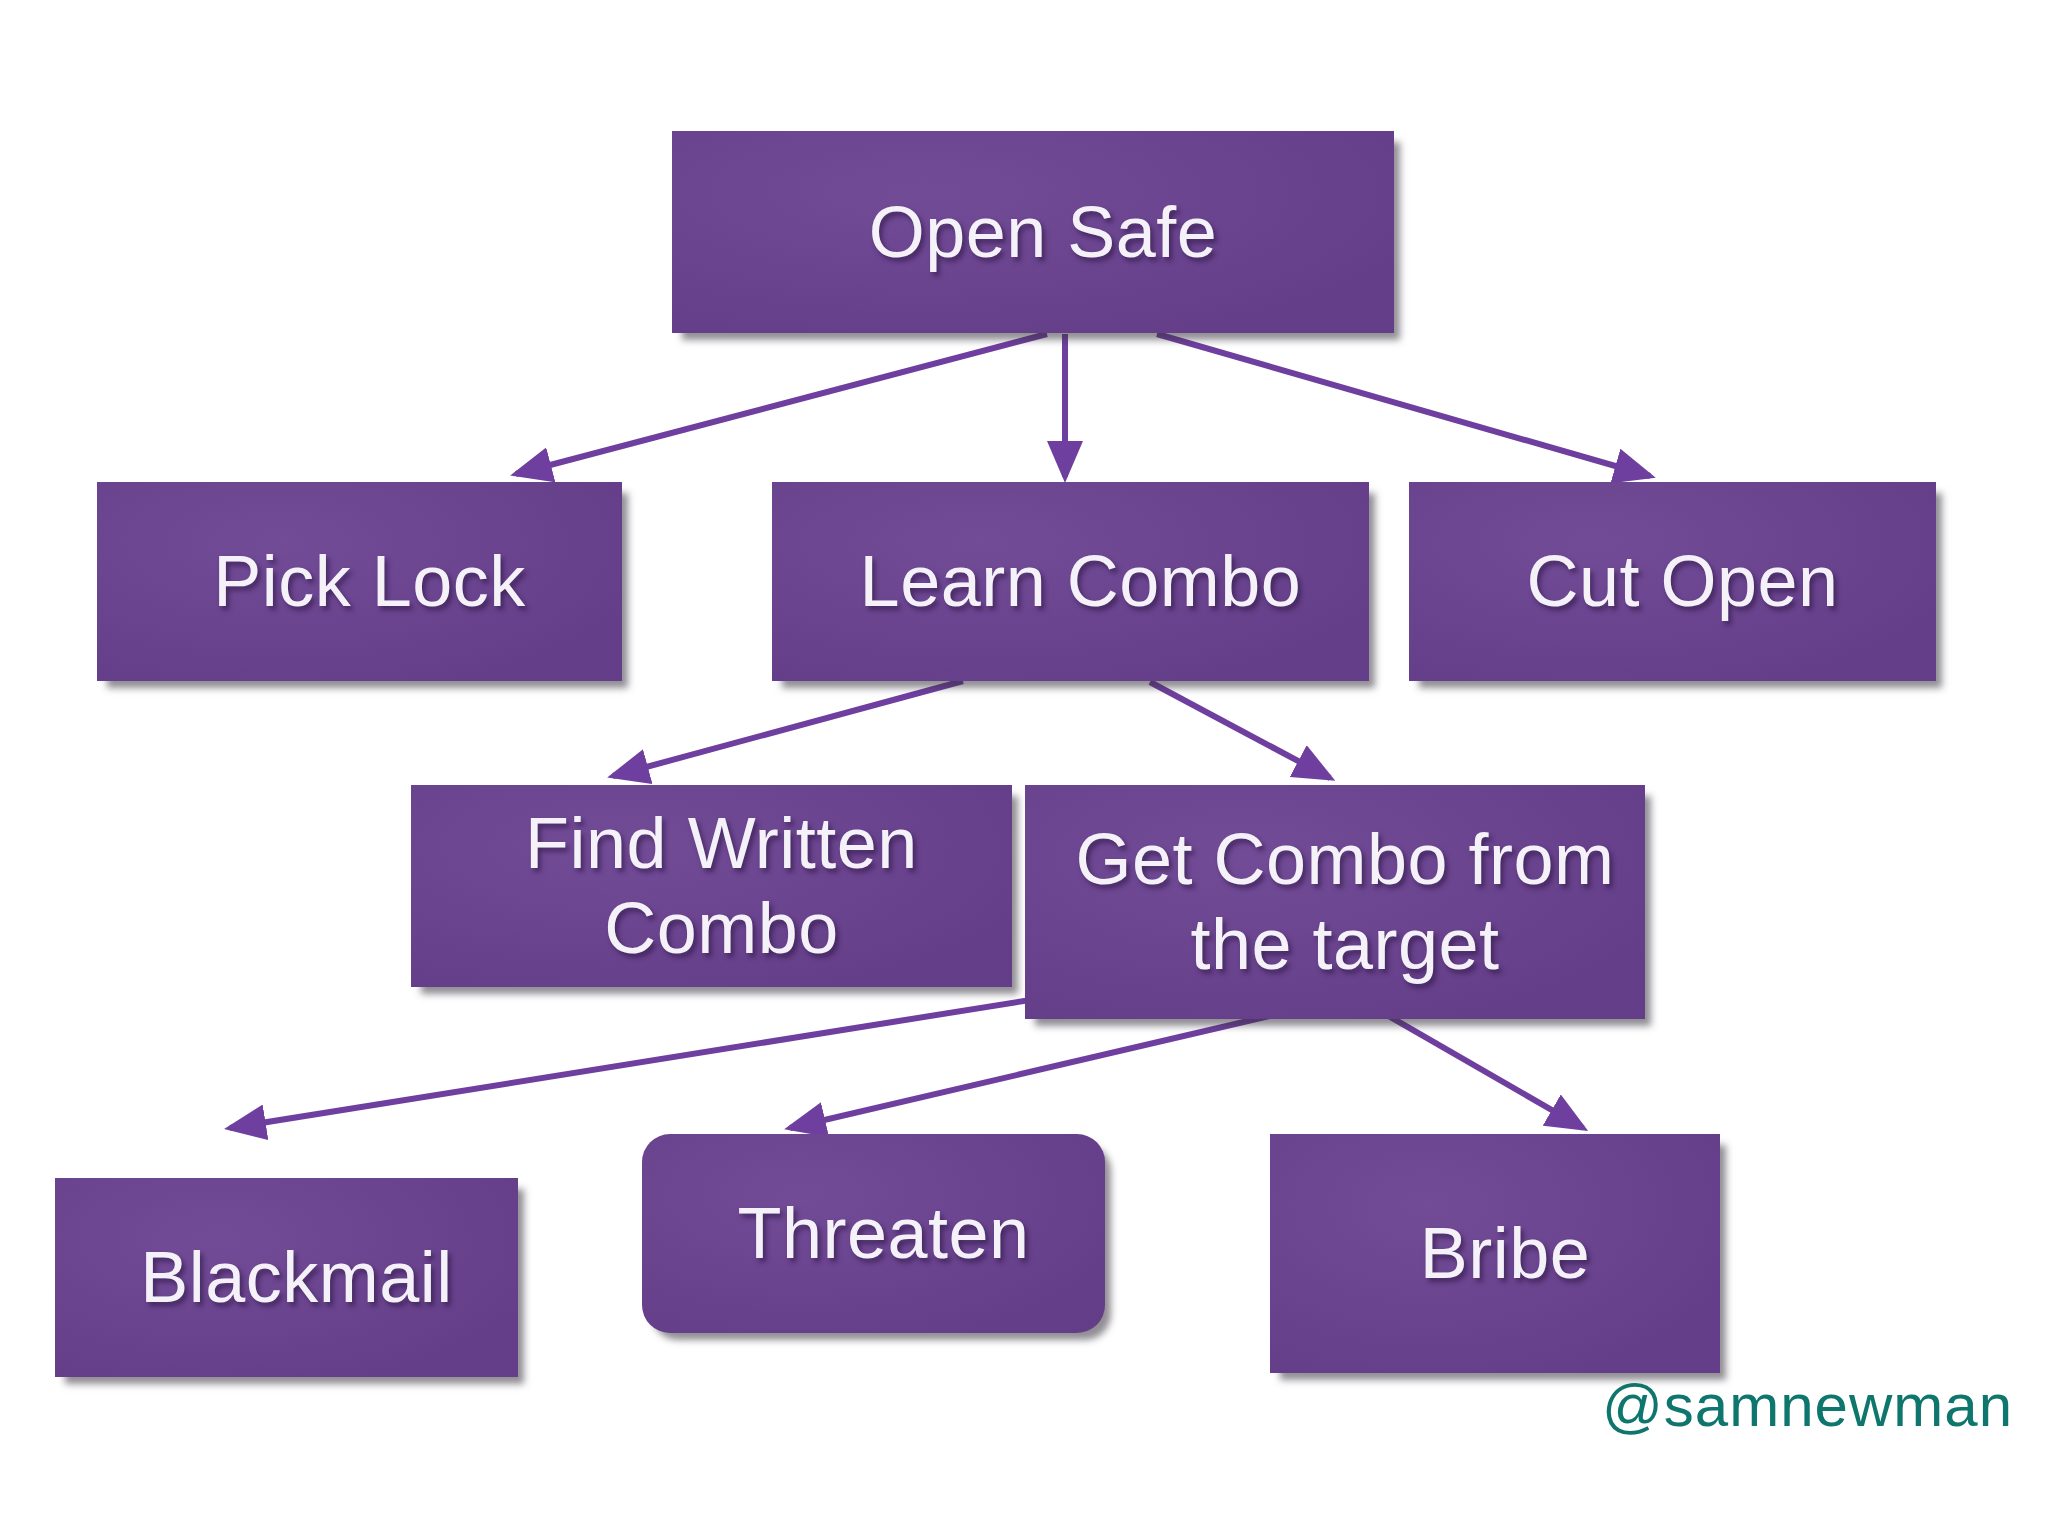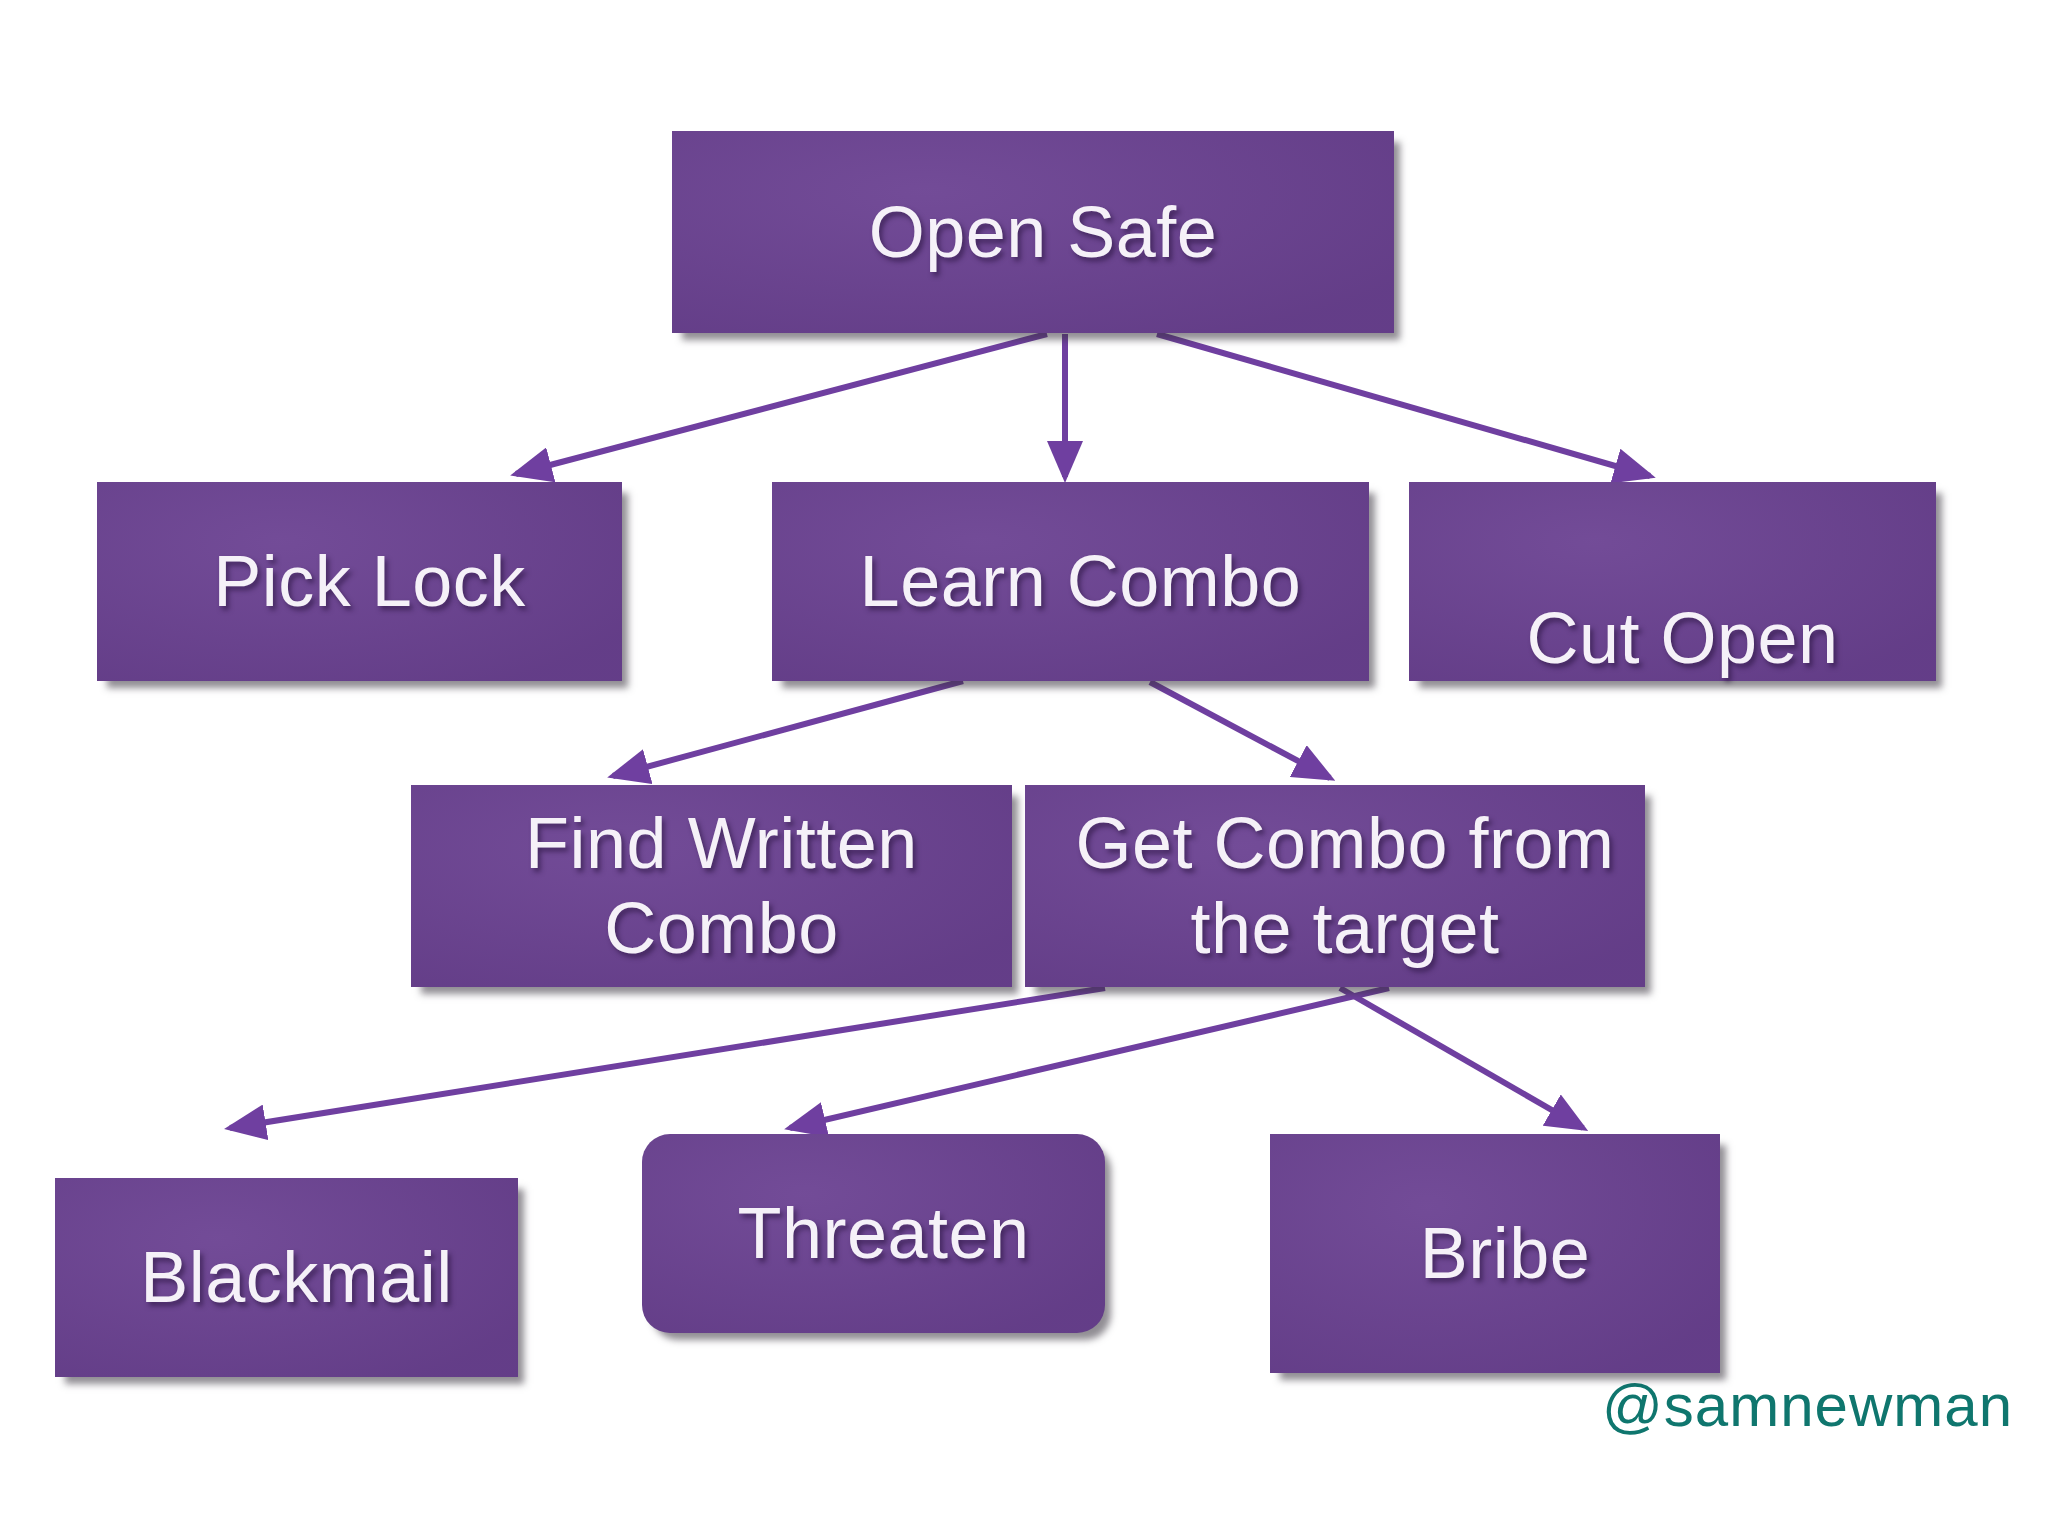--- a/index.html
+++ b/index.html
@@ -57,21 +57,21 @@
       <line x1="1150" y1="682" x2="1330" y2="778" stroke="#6f3fa0" stroke-width="6" marker-end="url(#arrowhead)"></line>
       <line x1="1105" y1="988" x2="230" y2="1128" stroke="#6f3fa0" stroke-width="6" marker-end="url(#arrowhead)"></line>
       <line x1="1389" y1="988" x2="790" y2="1128" stroke="#6f3fa0" stroke-width="6" marker-end="url(#arrowhead)"></line>
       <line x1="1340" y1="988" x2="1583" y2="1128" stroke="#6f3fa0" stroke-width="6" marker-end="url(#arrowhead)"></line>
     </svg>
 
   <div class="watermark">@samnewman</div>
 <div class="node" style="left: 672px; top: 131px; width: 702px; height: 202px; background-color: rgb(107, 66, 146); color: rgb(245, 241, 248);"><span>Open Safe</span></div>
     <div class="node" style="left: 97px; top: 482px; width: 505px; height: 199px; background-color: rgb(107, 66, 146); color: rgb(245, 241, 248);"><span>Pick Lock</span></div>
     <div class="node" style="left: 772px; top: 482px; width: 577px; height: 199px; background-color: rgb(107, 66, 146); color: rgb(245, 241, 248); justify-content: center;"><span>Learn Combo</span></div>
-    <div class="node" style="left: 1409px; top: 482px; width: 507px; height: 199px; background-color: rgb(107, 66, 146); color: rgb(245, 241, 248); align-items: flex-end;"><span>Cut Open</span></div>
+    <div class="node" style="left: 1409px; top: 482px; width: 507px; height: 199px; background-color: rgb(107, 66, 146); color: rgb(245, 241, 248);"><span>Cut Open</span></div>
     <div class="node" style="left: 411px; top: 785px; width: 581px; height: 202px; background-color: rgb(107, 66, 146); color: rgb(245, 241, 248);"><span>Find Written
 Combo</span></div>
-    <div class="node" style="left: 1025px; top: 785px; width: 600px; height: 202px; background-color: rgb(107, 66, 146); color: rgb(245, 241, 248);"><span>Get Combo from
+    <div class="node" style="left: 1025px; top: 785px; width: 600px; height: 234px; background-color: rgb(107, 66, 146); color: rgb(245, 241, 248);"><span>Get Combo from
 the target</span></div>
     <div class="node" style="left: 55px; top: 1134px; width: 443px; height: 199px; background-color: rgb(107, 66, 146); color: rgb(245, 241, 248); margin-top: 44px;"><span>Blackmail</span></div>
     <div class="node" style="left: 642px; top: 1134px; width: 443px; height: 199px; background-color: rgb(107, 66, 146); color: rgb(245, 241, 248); border-radius: 28px;"><span>Threaten</span></div>
     <div class="node" style="left: 1270px; top: 1134px; width: 430px; height: 239px; background-color: rgb(107, 66, 146); color: rgb(245, 241, 248);"><span>Bribe</span></div>
   </div>
 
 </body></html>

